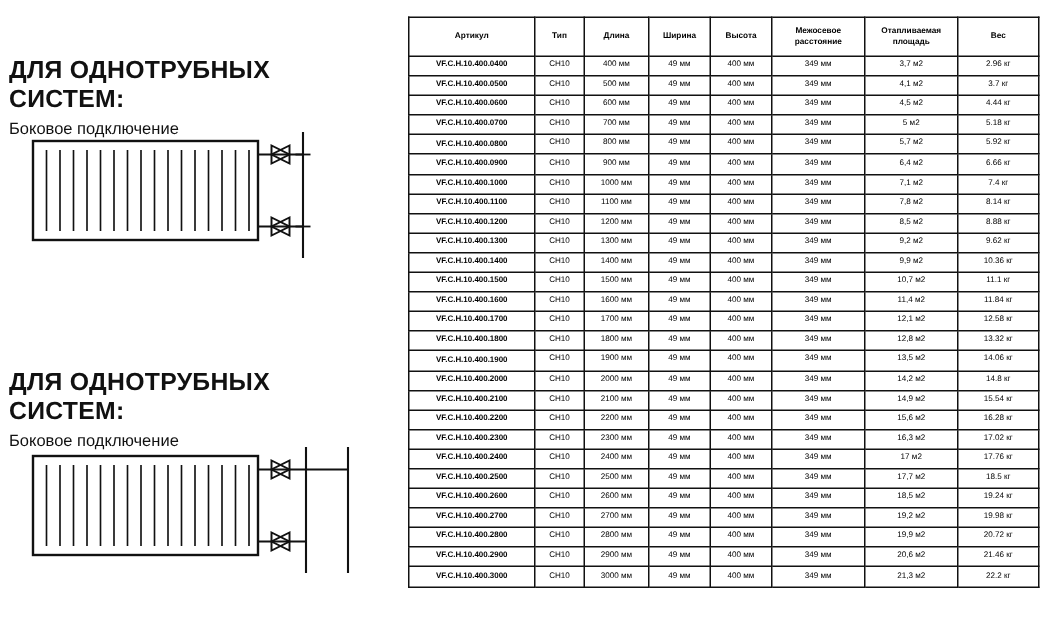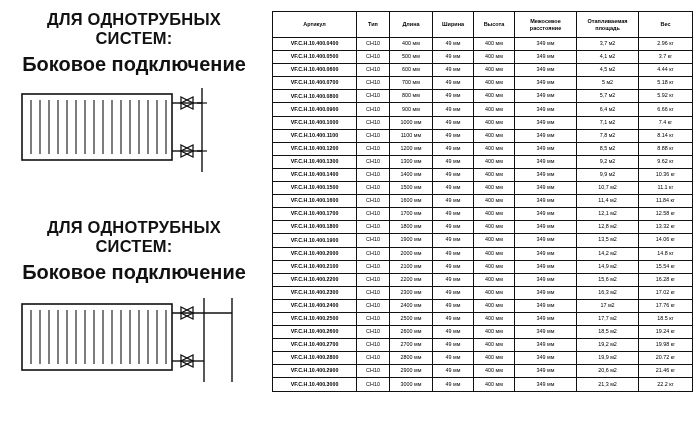--- a/index.html
+++ b/index.html
@@ -27,34 +27,35 @@
     left: 0;
     top: 0;
     width: 268px;
     height: 421px;
   }
 
   .heading-block {
     position: absolute;
     left: 0;
     width: 268px;
-    text-align: center;
+    text-align: left;
+    margin-top: 28px;
   }
   .heading-main {
     font-size: 16.5px;
     font-weight: bold;
     line-height: 1.18;
     letter-spacing: 0.2px;
     color: #111;
     margin: 0;
     padding: 0 6px;
   }
   .heading-sub {
-    font-size: 20px;
-    font-weight: bold;
+    font-size: 11px;
+    font-weight: normal;
     line-height: 1.2;
     color: #111;
     margin: 0;
     padding: 0 6px;
   }
 
   .block1-title { top: 10px; }
   .block1-sub   { top: 52px; }
   .block2-title { top: 218px; }
   .block2-sub   { top: 260px; }

